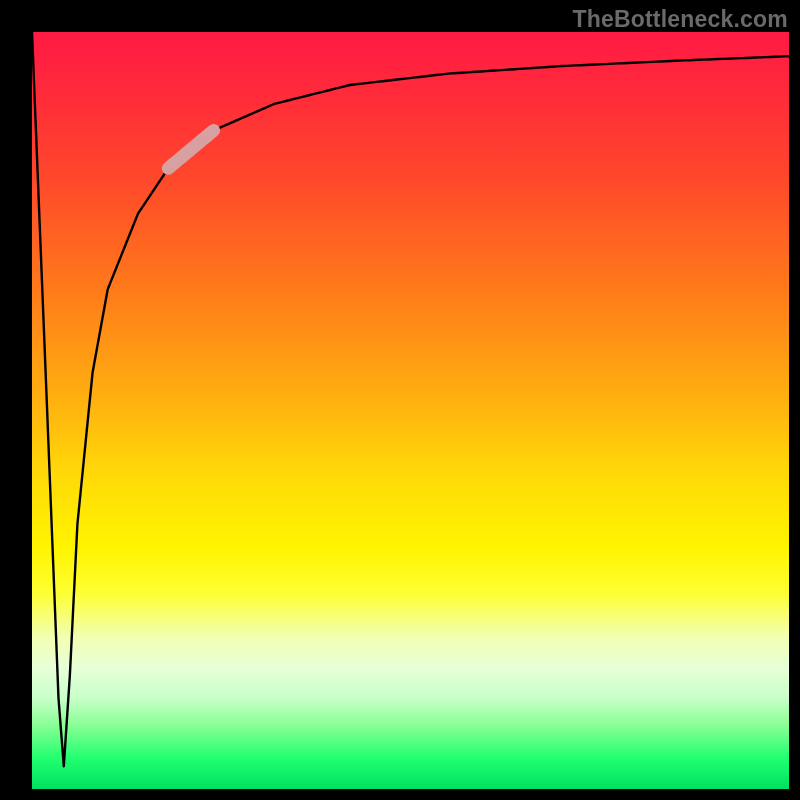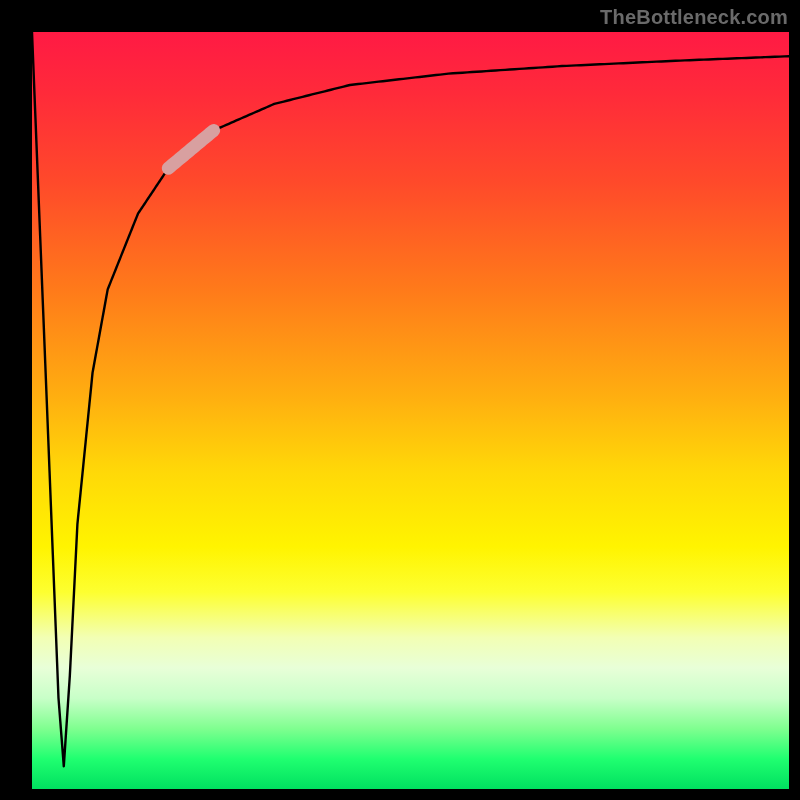--- a/index.html
+++ b/index.html
@@ -37,21 +37,21 @@
       #80ff90 92%,
       #20ff70 96%,
       #00e060 100%
     );
   }
   .attribution {
     position: absolute;
     top: 6px;
     right: 12px;
     font-family: Arial, Helvetica, sans-serif;
-    font-size: 20px;
+    font-size: 23px;
     font-weight: 600;
     color: #6a6a6a;
     letter-spacing: 0.2px;
     user-select: none;
   }
   svg.curve {
     position: absolute;
     left: 0;
     top: 0;
     width: 757px;

